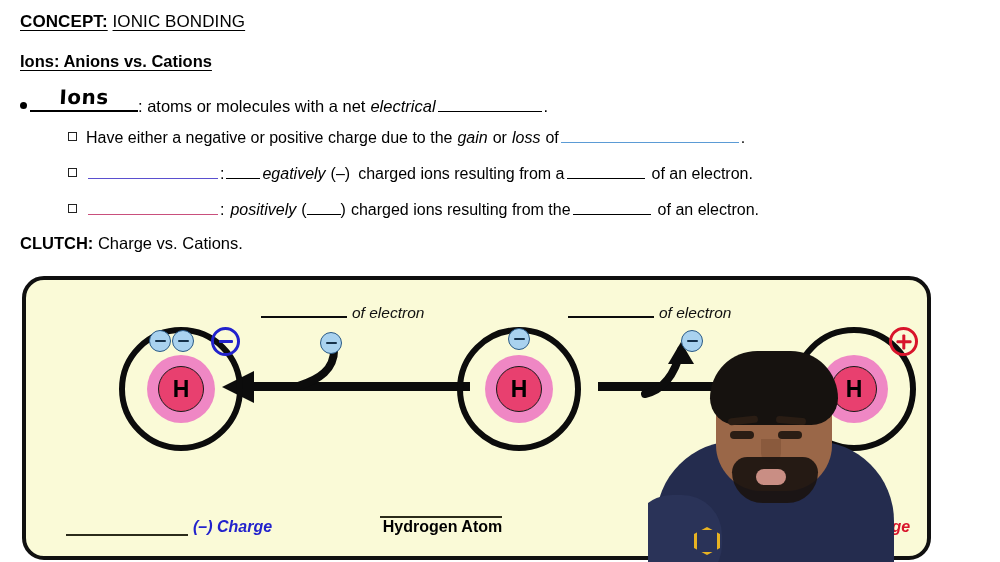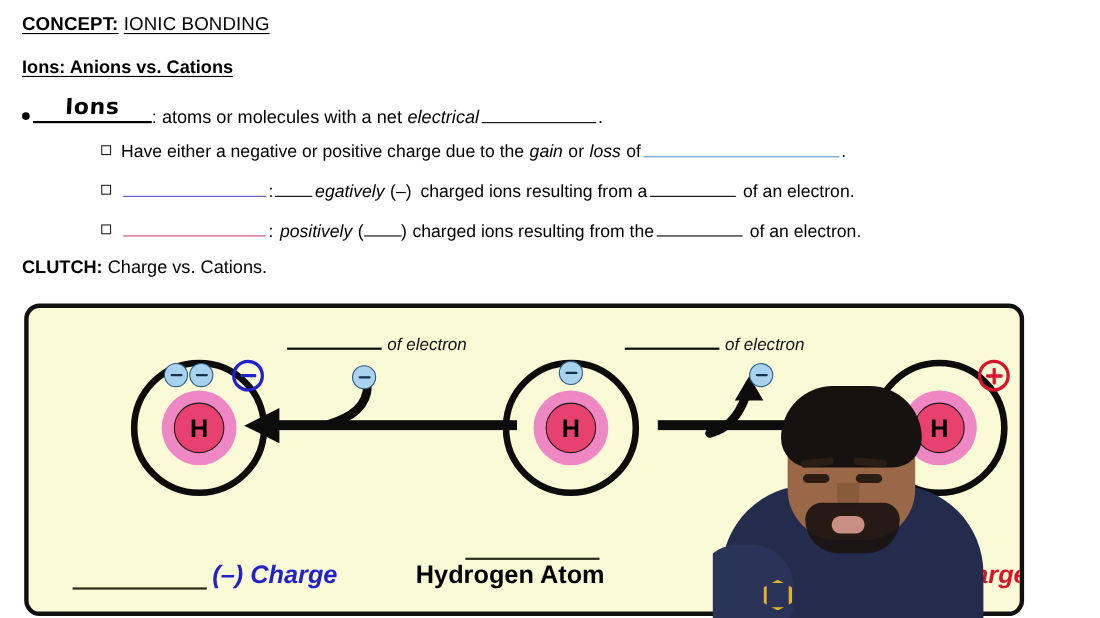--- a/index.html
+++ b/index.html
@@ -86,21 +86,21 @@
     position: absolute;
     left: 50%;
     transform: translateX(-50%) skewX(-3deg);
     bottom: 1px;
     white-space: nowrap;
   }
 
   
   .sub-row {
     position: absolute;
-    left: 92px;
+    left: 68px;
     font-size: 16px;
     white-space: nowrap;
     display: flex;
     align-items: baseline;
   }
   .sub-row.r1 { top: 127px; }
   .sub-row.r2 { top: 163px; }
   .sub-row.r3 { top: 199px; }
 
   .square {
@@ -141,21 +141,21 @@
   .example-row .lbl { font-weight: bold; }
 
   
   .panel {
     position: absolute;
     left: 22px; top: 276px;
     width: 909px;
     height: 284px;
     background: #fafad7;
     border: 4px solid #101010;
-    border-radius: 14px;
+    border-radius: 22px;
     box-sizing: border-box;
     overflow: hidden;
   }
 
   .stage { position: absolute; inset: 0; }
 
   
   .atom {
     position: absolute;
     width: 124px; height: 124px;
@@ -306,25 +306,25 @@
     height: 14px;
     width: 86px;
     display: inline-block;
     margin-right: 5px;
   }
 
   
   .bottom-label {
     position: absolute;
     bottom: 20px;
-    font-size: 23px;
+    font-size: 16px;
     font-weight: bold;
     white-space: nowrap;
     display: flex;
-    align-items: flex-end;
+    align-items: center;
   }
   .bottom-label .blank {
     border-bottom: 2.4px solid #2b2b1a;
     height: 16px;
     width: 122px;
     display: inline-block;
     margin-right: 5px;
   }
   .bl-left   { left: 38px;  color: #2222cc; font-style: italic; }
   .bl-center { left: 352px; color: #000000; flex-direction: column; }

